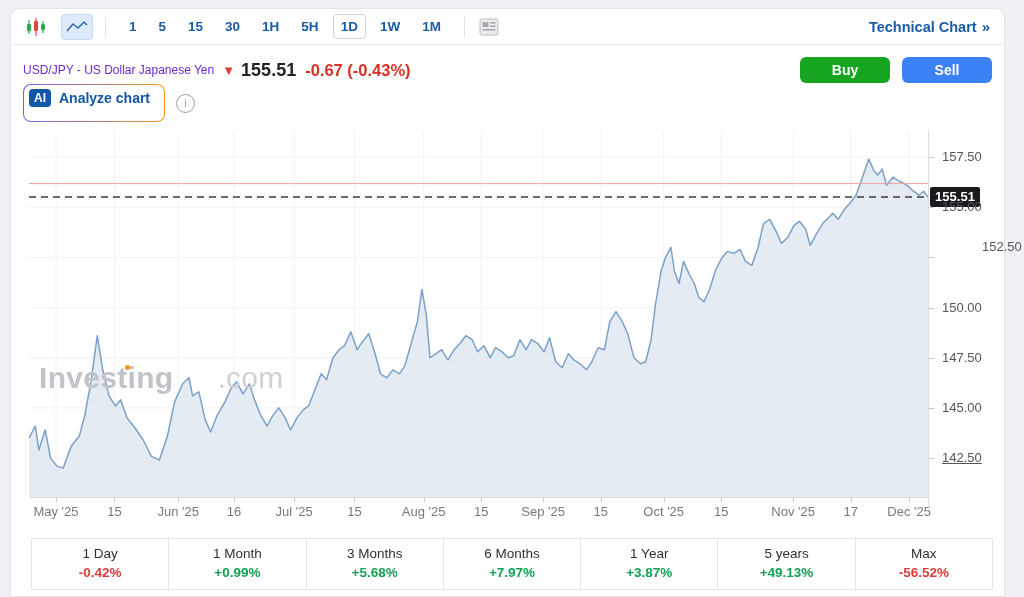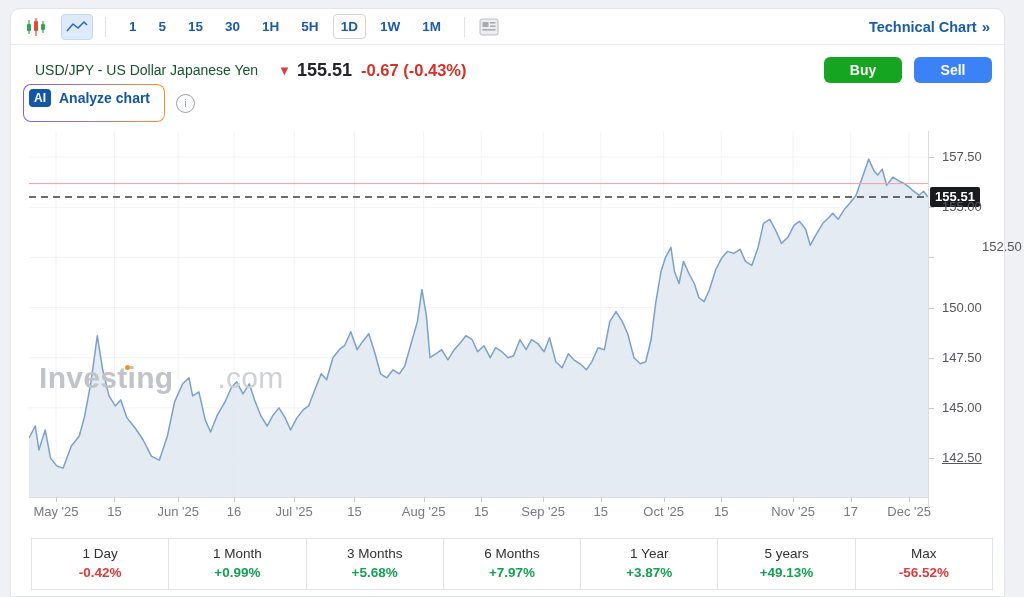--- a/index.html
+++ b/index.html
@@ -34,27 +34,27 @@
   .tech-link{
     margin-left:auto;display:flex;align-items:center;gap:5px;cursor:pointer;
     font-size:14.5px;font-weight:bold;color:#1a5ca8;
   }
   .tech-link .chev{font-size:15px;font-weight:bold;color:#1a5ca8;}
   
   .title-row{
     position:absolute;left:12px;right:12px;top:44px;height:34px;
     display:flex;align-items:center;
   }
-  .pair-title{font-size:14px;font-weight:400;color:#14532d;margin:12px;}
+  .pair-title{font-size:12px;font-weight:400;color:#6d28d9;margin:0;}
   .arrow-down{color:#e03c3c;font-size:13px;margin:0 6px 0 8px;}
   .last-price{font-size:18px;font-weight:bold;color:#232427;margin-right:9px;}
   .price-change{font-size:16.5px;font-weight:bold;color:#d93025;}
   .trade-btns{margin-left:auto;display:flex;gap:12px;}
   .btn{
-    width:78px;height:26px;border:none;border-radius:6px;color:#fff;
+    width:90px;height:26px;border:none;border-radius:6px;color:#fff;
     font-family:"Liberation Sans",sans-serif;font-size:14px;font-weight:bold;cursor:pointer;
   }
   .buy{background:#16a521;}
   .sell{background:#3b82f6;}
   
   .ai-row{position:absolute;left:12px;top:80px;height:28px;display:flex;align-items:center;}
   .ai-pill{
     display:inline-flex;align-items:center;gap:8px;height:26px;padding:0 14px 10px 5px;
     border-radius:8px;border:1.5px solid transparent;cursor:pointer;
     background:linear-gradient(#fff,#fff) padding-box,

